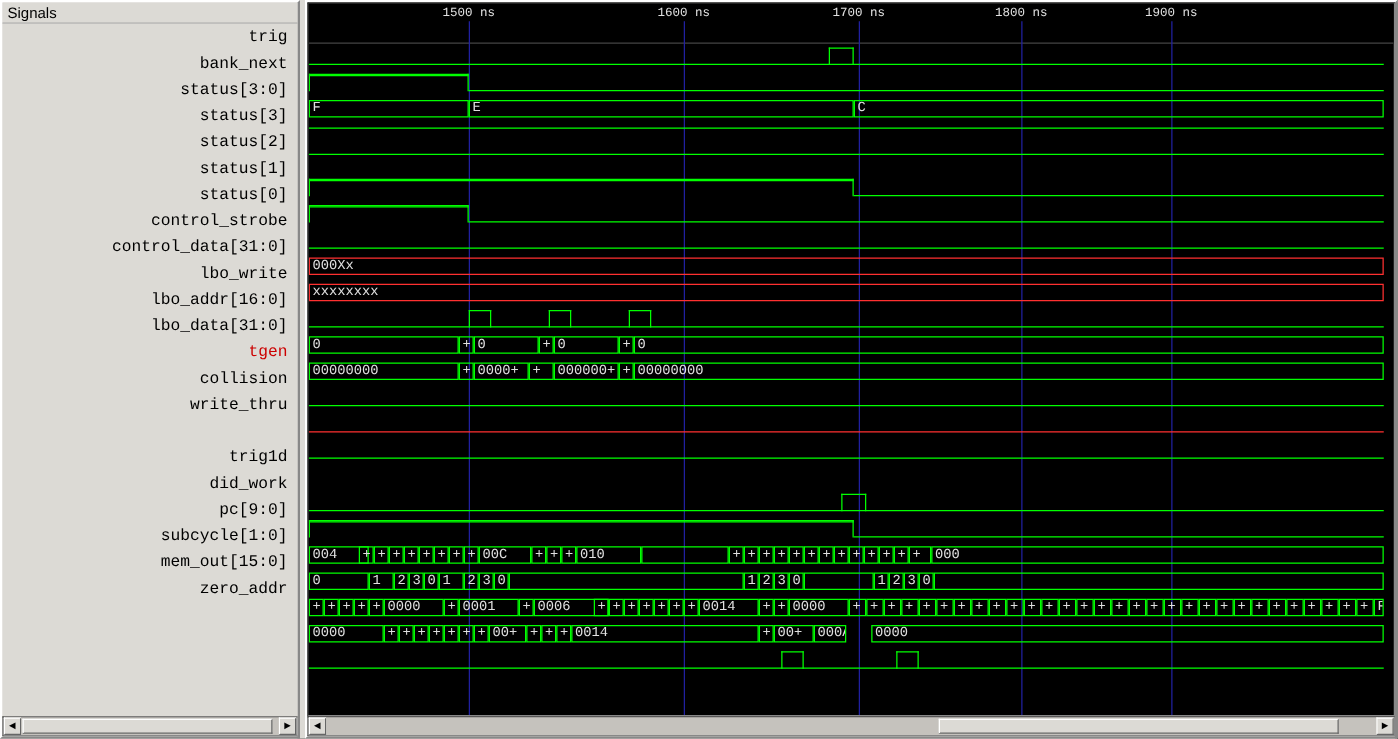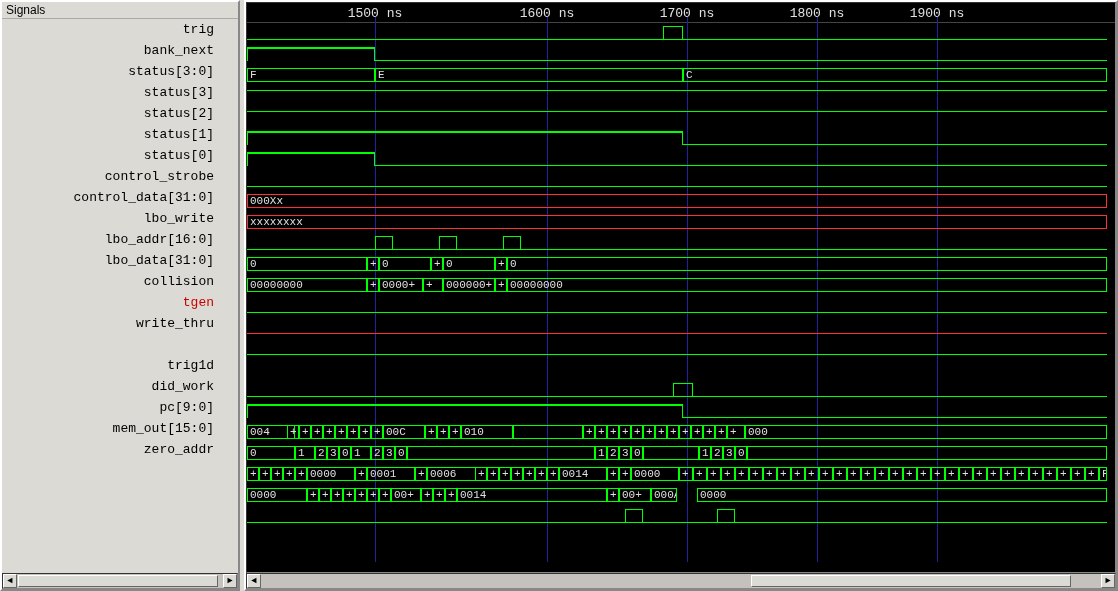--- a/index.html
+++ b/index.html
@@ -47,39 +47,39 @@
     border: 1px solid #888;
     padding: 2px 4px;
     font-family: Arial, sans-serif;
     font-size: 12px;
     color: #000;
   }
   .signal-row {
     height: 21px;
     line-height: 21px;
     text-align: right;
-    padding-right: 24px;
+    padding-right: 8px;
     color: #000;
     font-size: 13px;
   }
   .signal-row.red { color: #c00; }
   .waves-body {
     flex: 1;
     background: #000;
     position: relative;
     overflow: hidden;
     border: 1px inset #888;
   }
   .time-ruler {
-    height: 20px;
+    height: 32px;
     background: #000;
     color: #e0e0e0;
     position: relative;
     border-bottom: 1px solid #444;
-    font-size: 13px;
+    font-size: 10px;
   }
   .time-tick {
     position: absolute;
     top: 3px;
     transform: translateX(-50%);
     white-space: nowrap;
   }
   .time-gridline {
     position: absolute;
     top: 14px;
@@ -168,27 +168,28 @@
         <div class="signal-row">status[3:0]</div>
         <div class="signal-row">status[3]</div>
         <div class="signal-row">status[2]</div>
         <div class="signal-row">status[1]</div>
         <div class="signal-row">status[0]</div>
         <div class="signal-row">control_strobe</div>
         <div class="signal-row">control_data[31:0]</div>
         <div class="signal-row">lbo_write</div>
         <div class="signal-row">lbo_addr[16:0]</div>
         <div class="signal-row">lbo_data[31:0]</div>
+        <div class="signal-row red">tgen</div>
         <div class="signal-row">collision</div>
-        <div class="signal-row red">tgen</div>
         <div class="signal-row">write_thru</div>
         <div class="signal-row"></div>
         <div class="signal-row">trig1d</div>
         <div class="signal-row">did_work</div>
         <div class="signal-row">pc[9:0]</div>
+        <div class="signal-row">subcycle[1:0]</div>
         <div class="signal-row">mem_out[15:0]</div>
         <div class="signal-row">zero_addr</div>
       </div>
   </div>
   <div class="scrollbar-h">
     <div class="sb-btn">◄</div>
     <div class="sb-track">
       <div class="sb-thumb" style="left:1px;width:200px"></div>
     </div>
     <div class="sb-btn">►</div>

